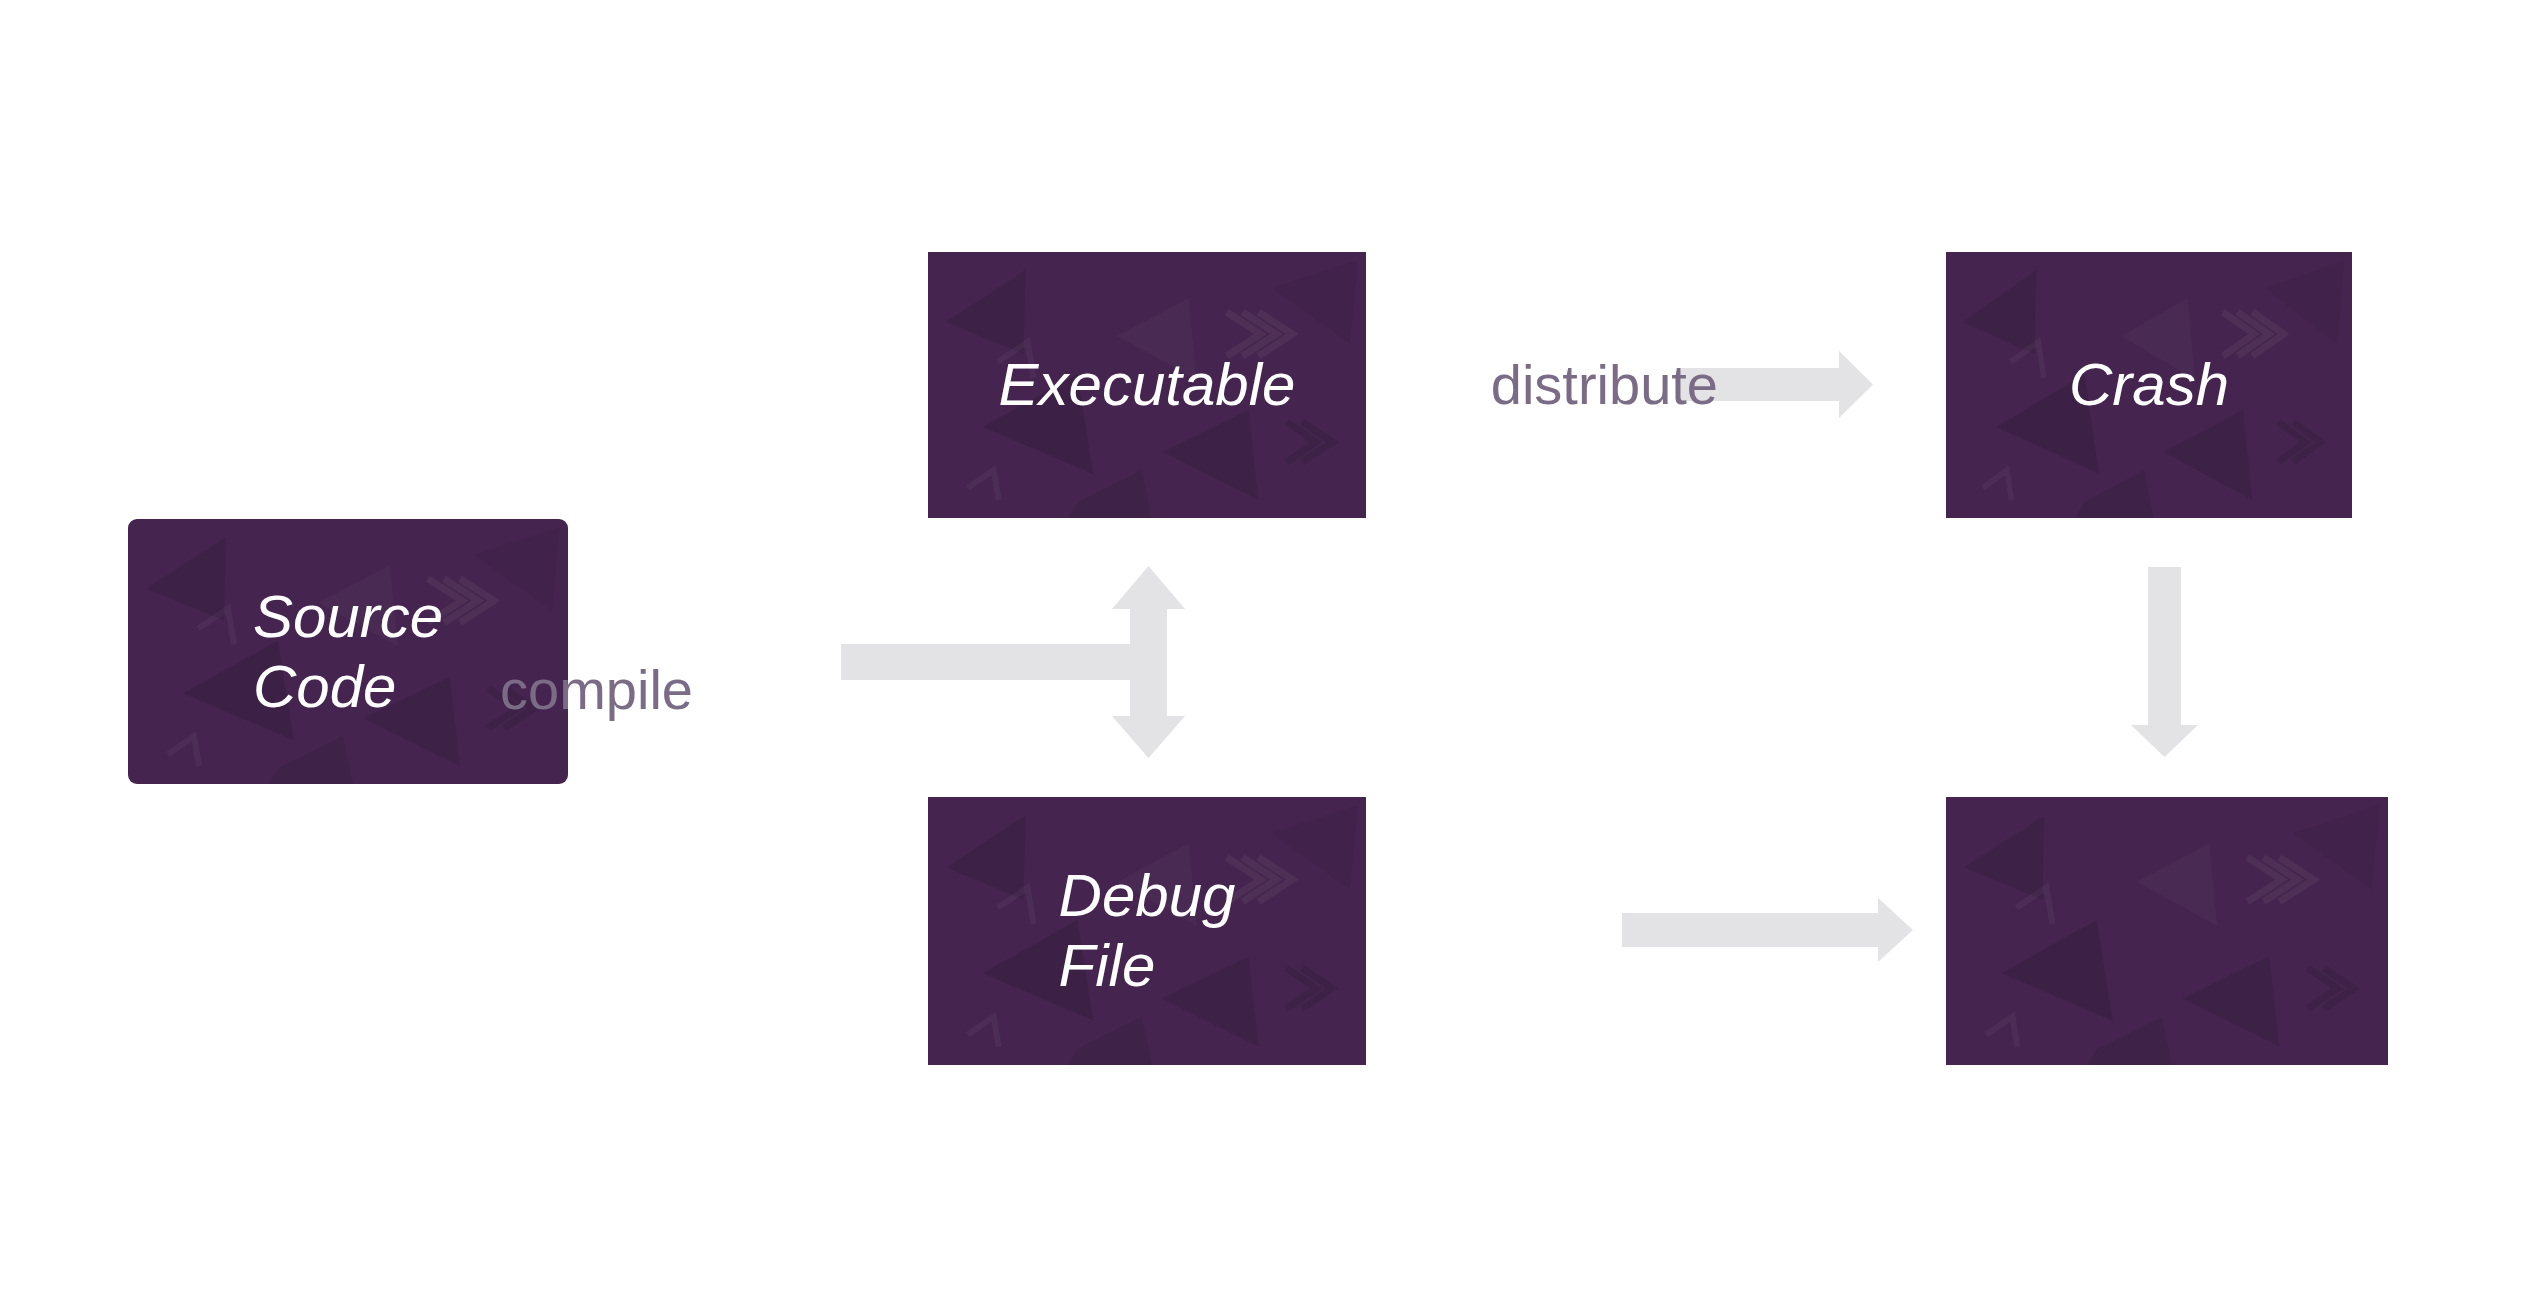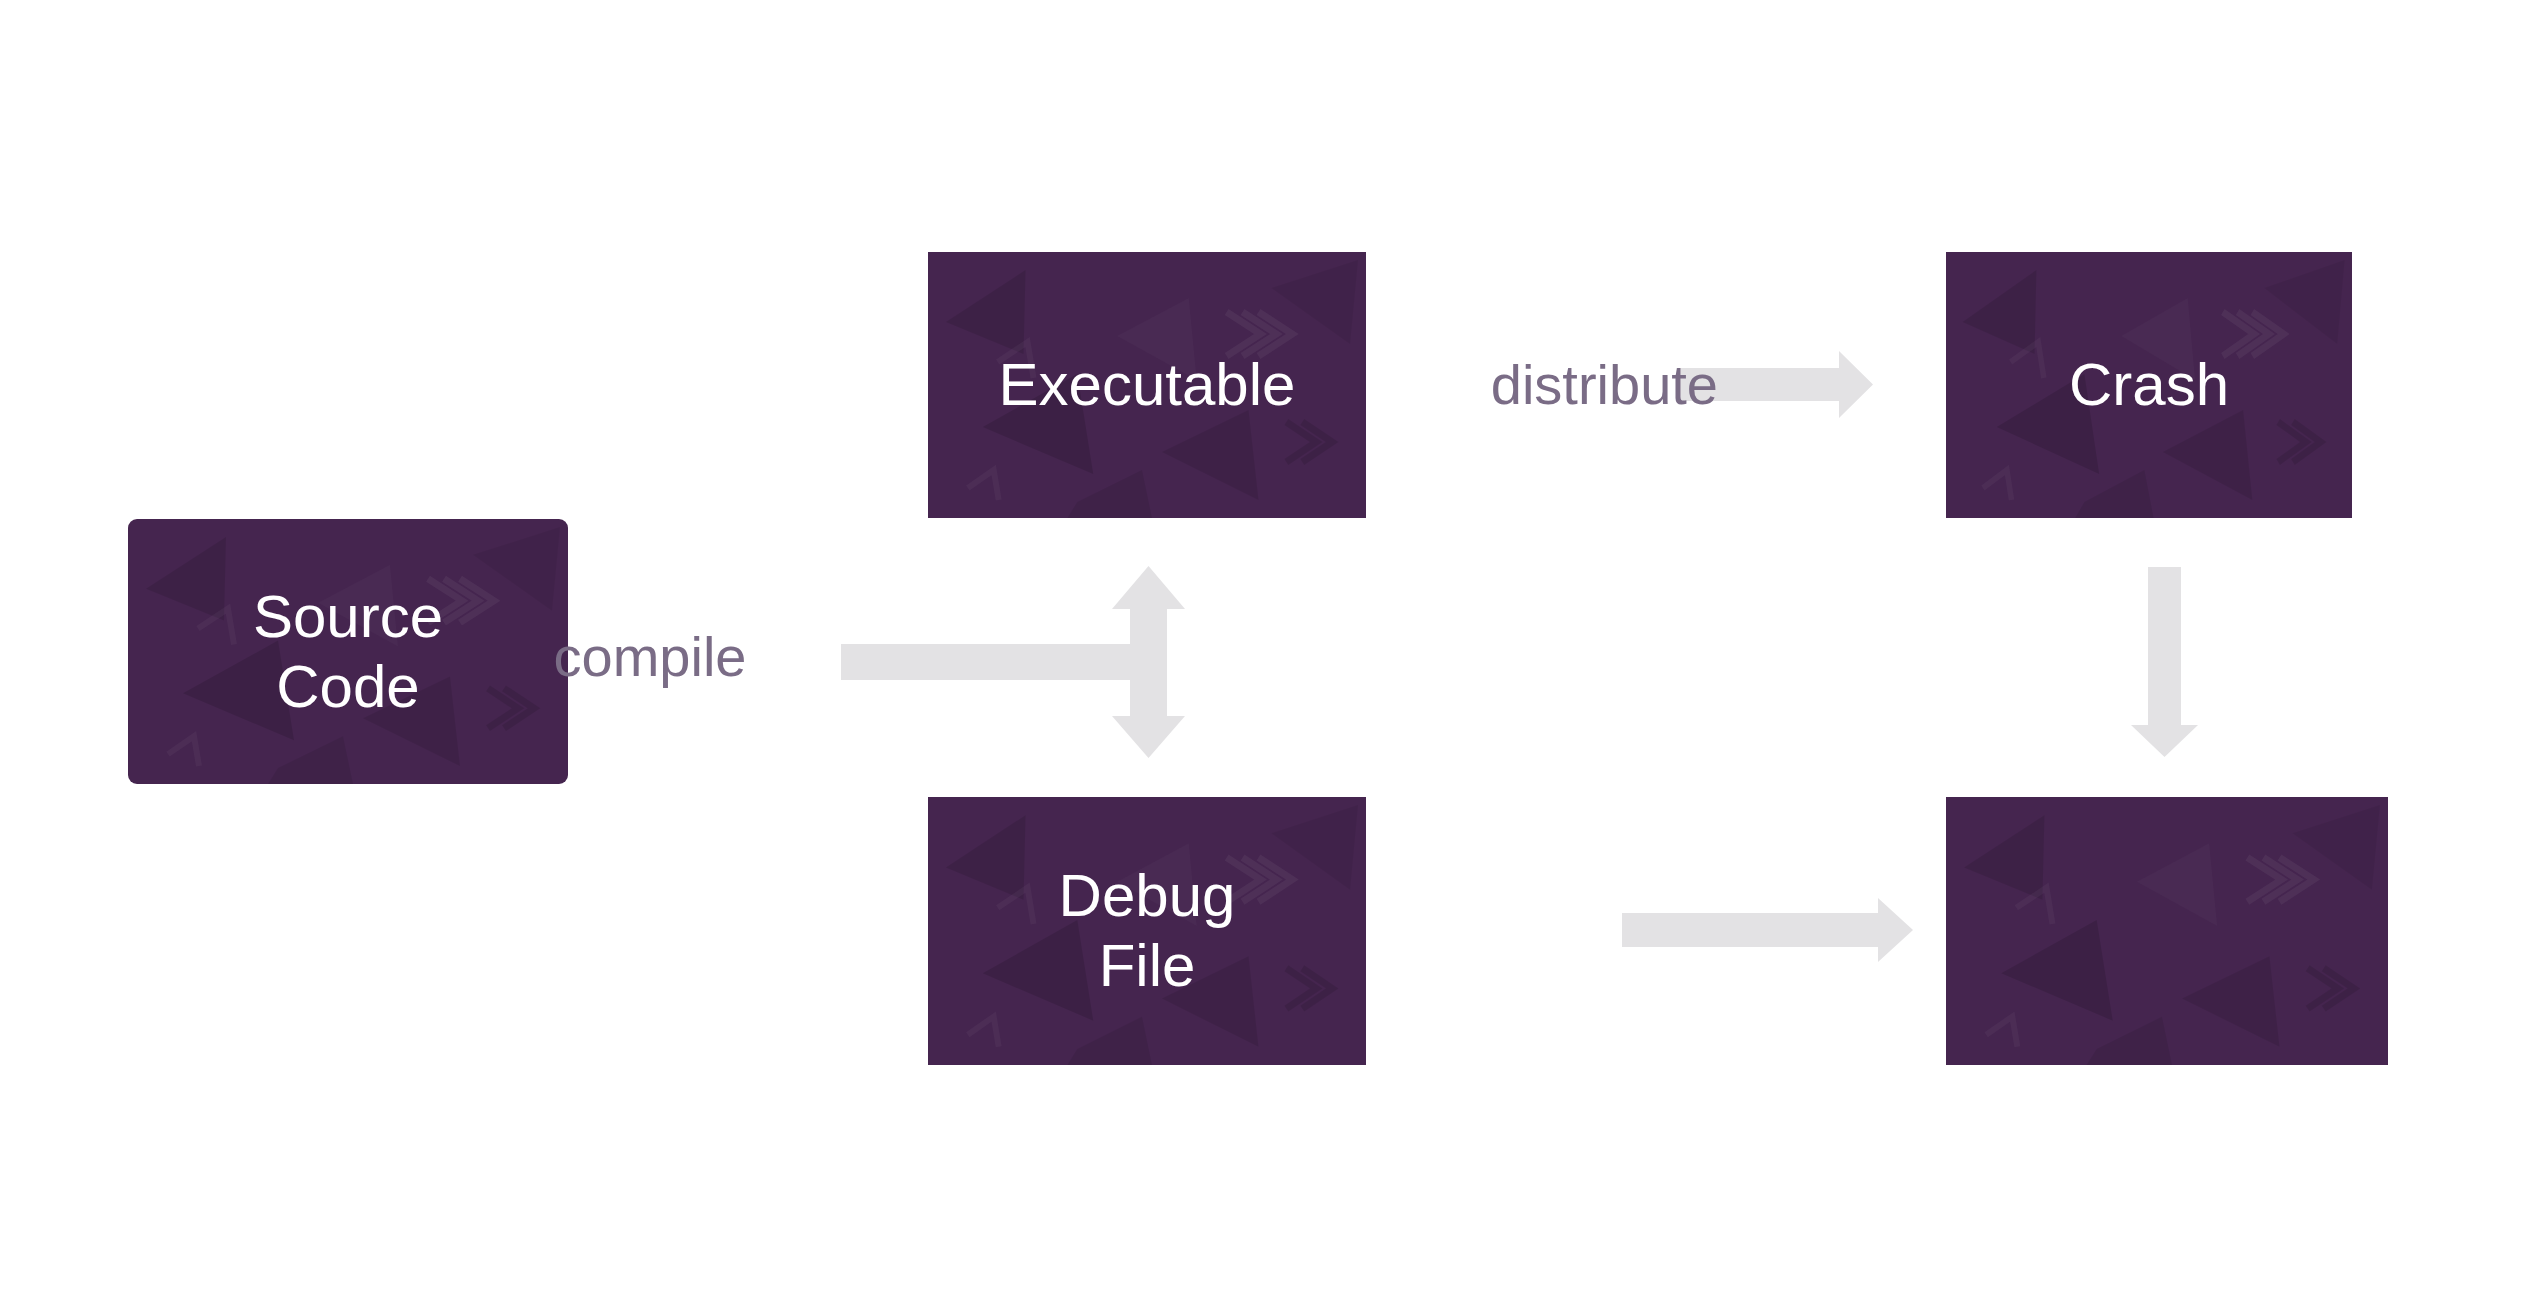--- a/index.html
+++ b/index.html
@@ -16,24 +16,25 @@
     width:2524px;height:1308px;
     background:var(--canvas_bg);
     font-family:"Liberation Sans","DejaVu Sans",sans-serif;
     overflow:hidden;
   }
   .node{
     position:absolute;
     background:var(--node_fill);
     color:var(--node_text);
     display:flex;align-items:center;justify-content:center;
-    text-align:center;
+    text-align:left;
     font-size:60px;line-height:1.16;
     white-space:pre-line;
     overflow:hidden;
+    font-style:italic;
   }
   .node .texture{
     position:absolute;left:0;top:0;width:100%;height:100%;
   }
   .node-label{position:relative;z-index:1;}
   .edge-label{
     position:absolute;
     color:var(--connector_label);
     font-size:56px;line-height:72px;height:72px;
     white-space:nowrap;
@@ -43,21 +44,21 @@
     pointer-events:none;
   }
   .arrow-layer .arrow{fill:var(--arrow_fill);}
   
   #node-source-code{left:128px;top:519px;width:440px;height:265px;border-radius:9px;}
   #node-executable {left:928px;top:252px;width:438px;height:266px;}
   #node-crash      {left:1946px;top:252px;width:406px;height:266px;}
   #node-debug-file {left:928px;top:797px;width:438px;height:268px;}
   #node-debugger   {left:1946px;top:797px;width:442px;height:268px;}
   
-  #label-compile   {left:500px;top:621px;width:300px;text-align:center;}
+  #label-compile   {left:500px;top:654px;width:300px;text-align:left;}
   #label-distribute{left:1418px;top:349px;width:300px;text-align:right;}
   #label-upload    {left:1421px;top:894px;width:300px;text-align:left;}
 </style>
 </head>
 <body>
 
 <div class="canvas">
 
   <svg class="arrow-layer" viewBox="0 0 2524 1308" aria-hidden="true">
     <g>

